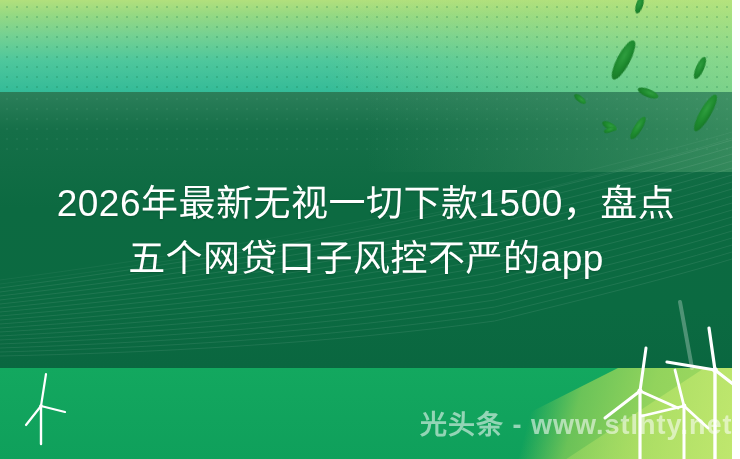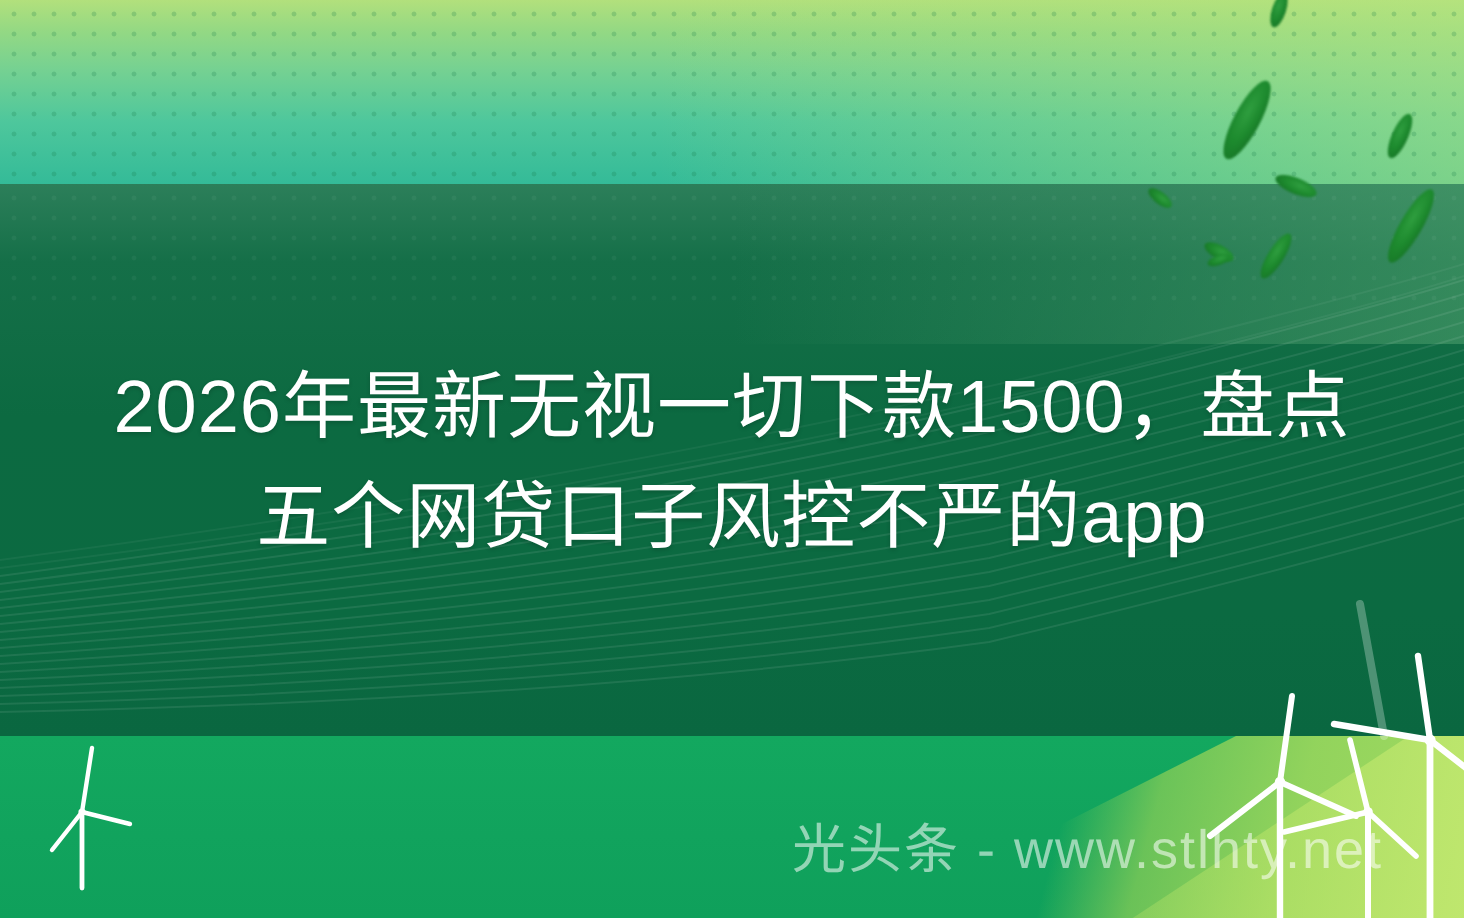--- a/index.html
+++ b/index.html
@@ -128,28 +128,28 @@
     letter-spacing:.5px;
     font-weight:400;
     text-shadow:0 1px 2px rgba(0,0,0,.18);
     padding:0 22px;
     white-space:pre-line;
   }
 
   
   #watermark{
     position:absolute;
-    left:396px;
+    left:420px;
     top:409px;
     font-size:27px;
     line-height:32px;
     color:rgba(255,255,255,.55);
     letter-spacing:1px;
     white-space:nowrap;
-    font-weight:400;
+    font-weight:700;
   }
 </style>
 </head>
 <body>
 
 <div id="banner">
 
   <div class="band" id="band-top"></div>
   <div id="band-top-sheen"></div>
   <div id="band-top-dots"></div>

